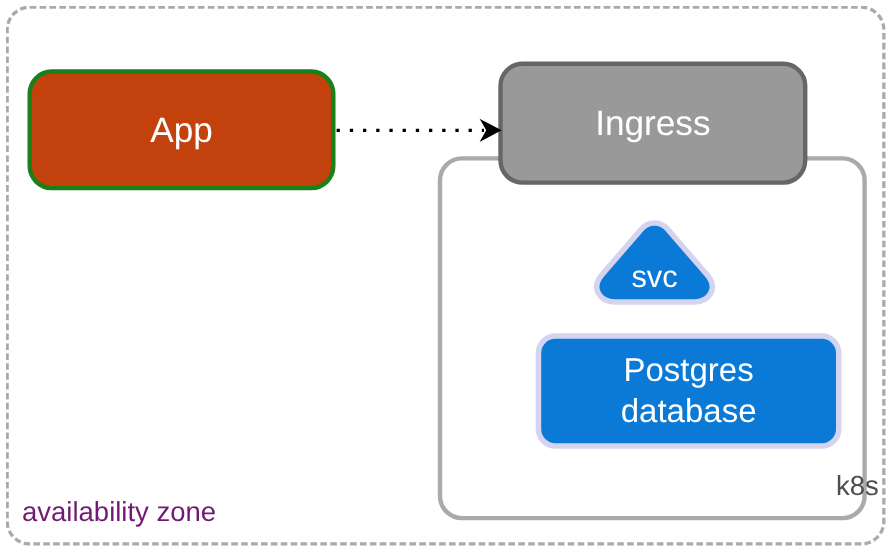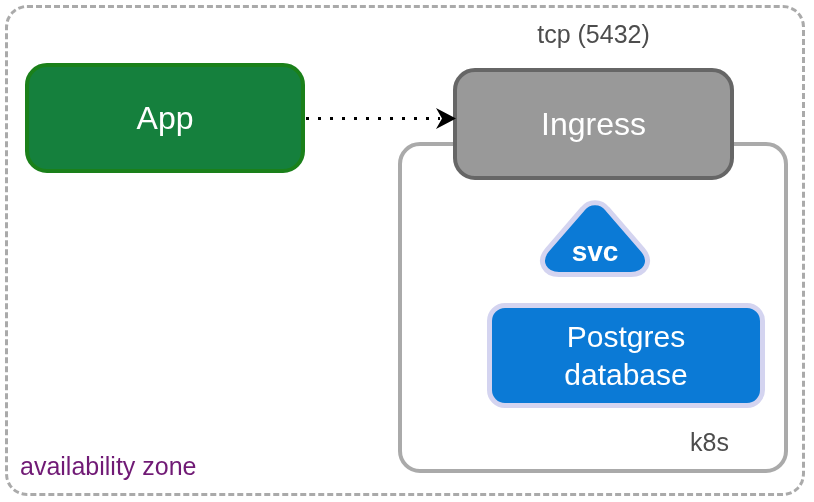--- a/index.html
+++ b/index.html
@@ -47,54 +47,54 @@
     top: 142px;
     width: 390px;
     height: 331px;
     box-sizing: border-box;
     border: 4px solid #aaaaaa;
     border-radius: 22px;
     background: transparent;
   }
   .k8s-label {
     position: absolute;
-    left: 690px;
+    left: 760px;
     top: 428px;
     font-size: 25px;
     color: #4d4d4d;
     white-space: nowrap;
   }
 
   
   .node-app {
     position: absolute;
     left: 25px;
     top: 63px;
     width: 280px;
     height: 110px;
     box-sizing: border-box;
-    background: #15803d;
+    background: #c2410c;
     border: 4px solid #1a801a;
     border-radius: 22px;
     display: flex;
     align-items: center;
     justify-content: center;
   }
   .node-app .node-text {
     color: #ffffff;
     font-size: 32px;
     line-height: 1.15;
     text-align: center;
   }
 
   
   .node-ingress {
     position: absolute;
     left: 453px;
-    top: 68px;
+    top: 56px;
     width: 281px;
     height: 112px;
     box-sizing: border-box;
     background: #999999;
     border: 4px solid #666666;
     border-radius: 22px;
     display: flex;
     align-items: center;
     justify-content: center;
     z-index: 5;
@@ -130,21 +130,20 @@
   }
 
   
   .node-svc {
     position: absolute;
     left: 533px;
     top: 200px;
     width: 124px;
     height: 78px;
     z-index: 4;
-    font-weight: bold;
   }
   .node-svc svg {
     position: absolute;
     left: 0;
     top: 0;
   }
   .node-svc .node-text {
     position: absolute;
     left: 0;
     top: 0;
@@ -195,21 +194,20 @@
   <div class="az-boundary"></div>
   <div class="az-label">availability zone</div>
 
   <div class="k8s-boundary"></div>
   <div class="k8s-label">k8s</div>
 
   <div class="node-app">
     <span class="node-text">App</span>
   </div>
 
-  <div class="edge-label-tcp">tcp (5432)</div>
 
   <div class="edge-arrow">
     <svg width="160" height="40" viewBox="0 0 160 40">
       <line x1="6" y1="18.5" x2="140" y2="18.5" stroke="#000000" stroke-width="3" stroke-dasharray="3 9" stroke-linecap="butt"></line>
       <path d="M 136 8 L 156 18.5 L 136 29 L 142 18.5 Z" fill="#000000"></path>
     </svg>
   </div>
 
   <div class="node-ingress">
     <span class="node-text">Ingress</span>

